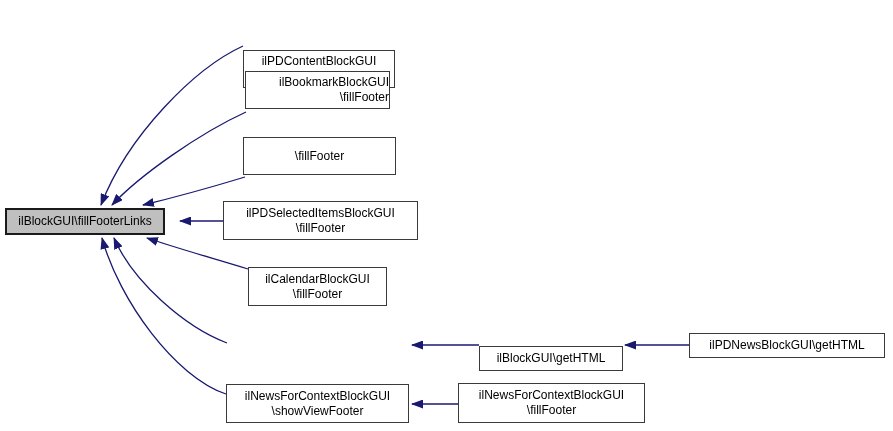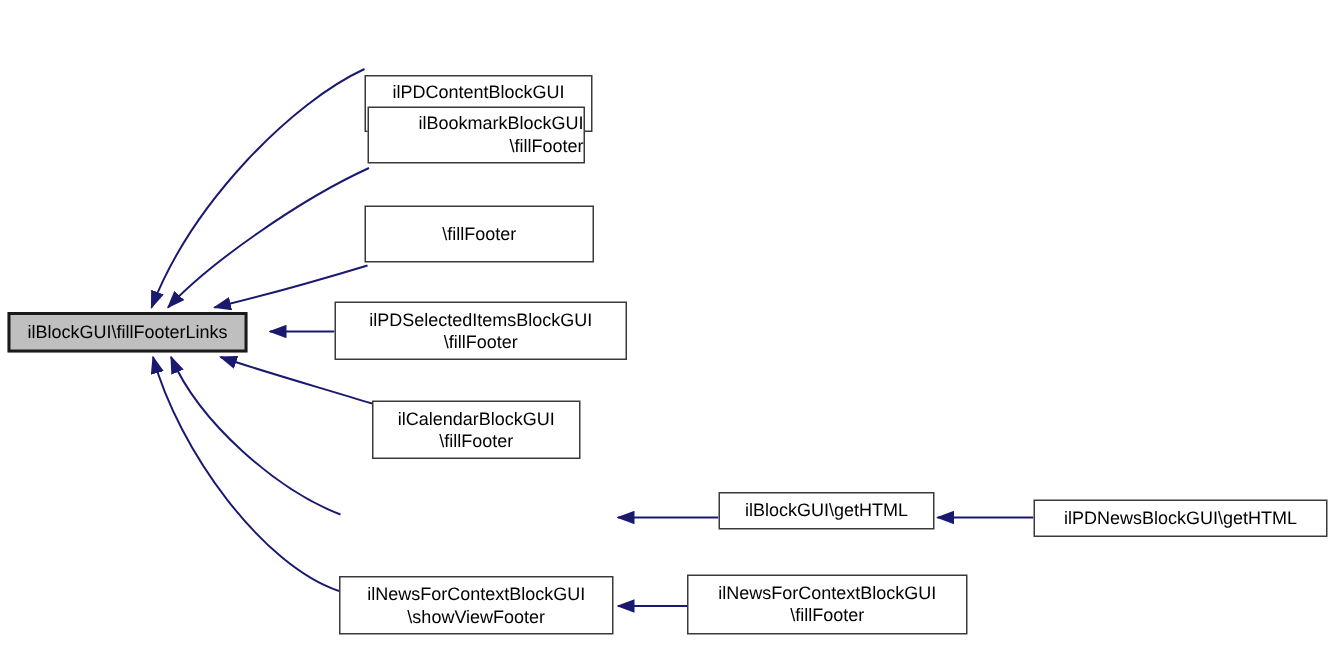--- a/index.html
+++ b/index.html
@@ -102,21 +102,21 @@
     <span>ilCalendarBlockGUI</span>
     <span>\fillFooter</span>
   </div>
 
 
   <div class="node" style="left:226px; top:384px; width:183px; height:39px;">
     <span>ilNewsForContextBlockGUI</span>
     <span>\showViewFooter</span>
   </div>
 
-  <div class="node" style="left:479px; top:328px; width:144px; height:25px;justify-content:center;">
+  <div class="node" style="left:479px; top:346px; width:144px; height:25px;justify-content:center;">
     <span>ilBlockGUI\getHTML</span>
   </div>
 
   <div class="node" style="left:458px; top:383px; width:187px; height:40px;">
     <span>ilNewsForContextBlockGUI</span>
     <span>\fillFooter</span>
   </div>
 
   <div class="node" style="left:689px; top:333px; width:196px; height:25px;text-align:right;">
     <span>ilPDNewsBlockGUI\getHTML</span>

